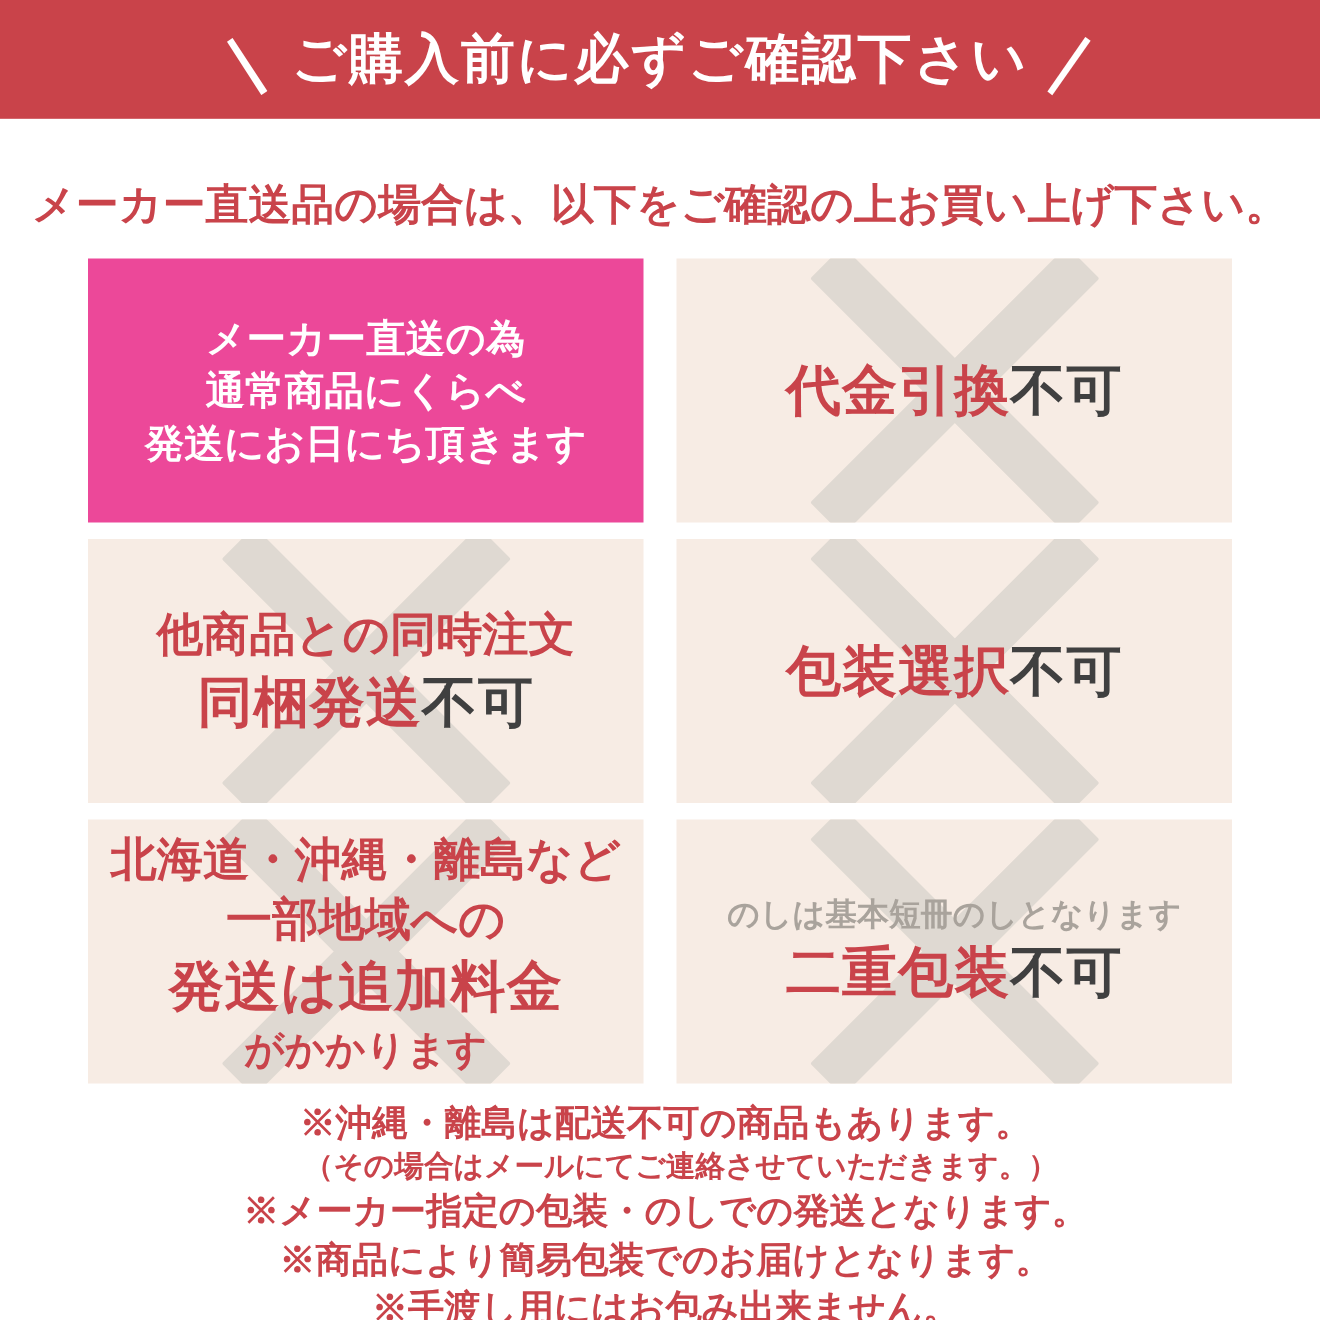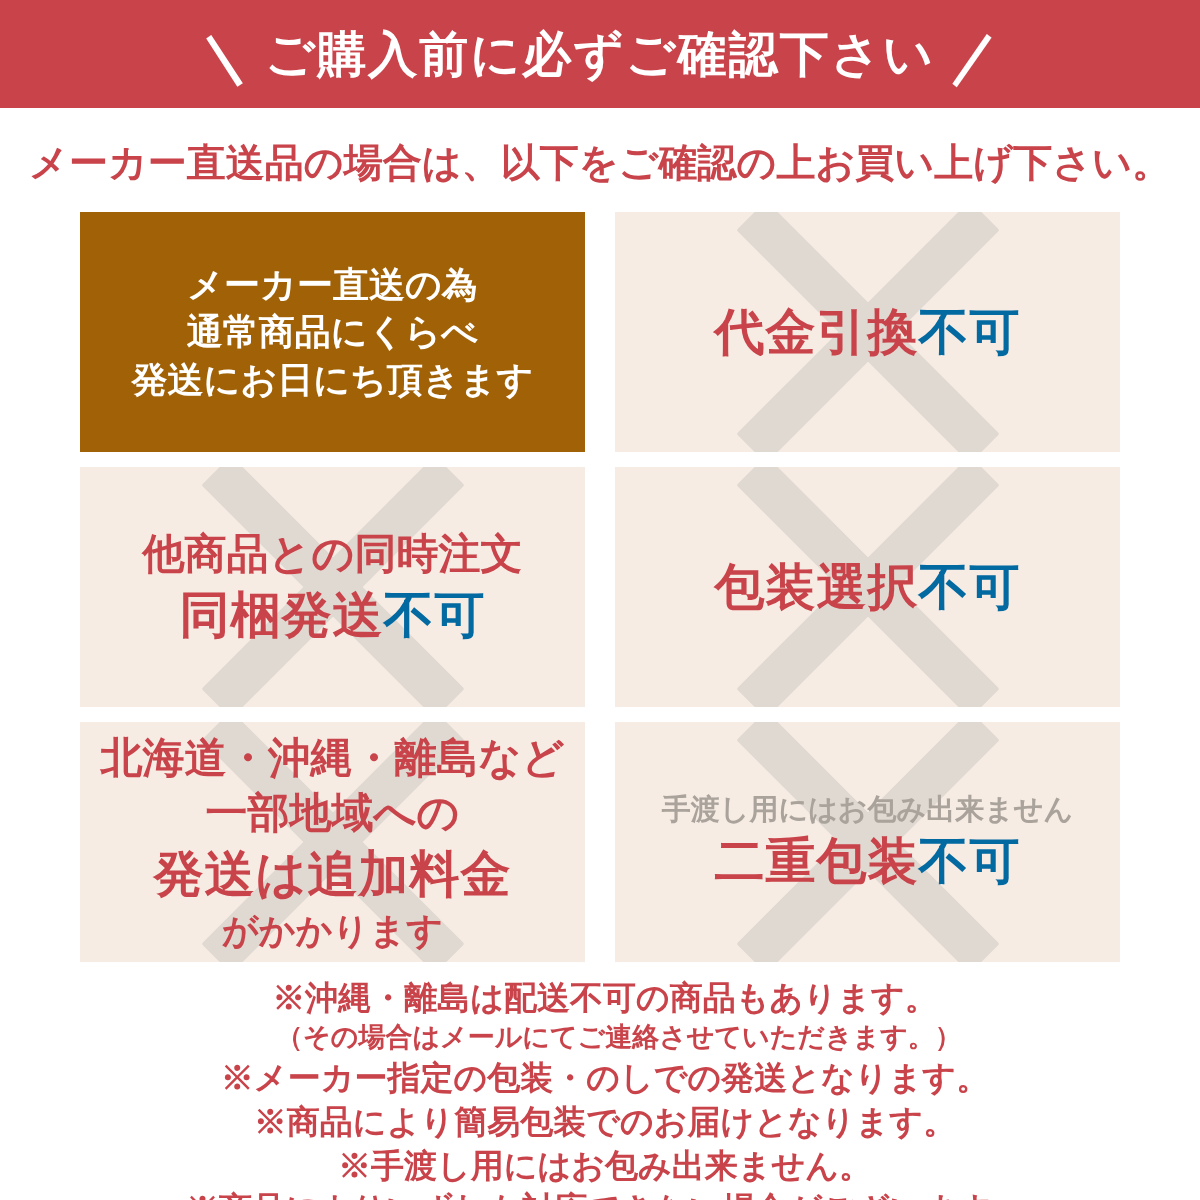--- a/index.html
+++ b/index.html
@@ -50,21 +50,21 @@
   .slash-left { transform: skewX(-12deg); margin-right: 10px; }
   .slash-right { transform: skewX(12deg); margin-left: 10px; }
 
   
   .subhead {
     width: 1200px;
     text-align: center;
     color: #c9434a;
     font-size: 39px;
     font-weight: bold;
-    padding-top: 28px;
+    padding-top: 51px;
     padding-bottom: 22px;
     letter-spacing: 0px;
     white-space: nowrap;
   }
 
   
   .grid {
     width: 1040px;
     margin: 0 auto;
     display: grid;
@@ -76,21 +76,21 @@
     position: relative;
     background: #f7ece4;
     display: flex;
     flex-direction: column;
     align-items: center;
     justify-content: center;
     overflow: hidden;
     text-align: center;
   }
   .cell.filled {
-    background: #a16207;
+    background: #ec4899;
   }
   
   .xmark {
     position: absolute;
     left: 50%;
     top: 50%;
     width: 330px;
     height: 330px;
     transform: translate(-50%, -50%);
     pointer-events: none;
@@ -136,21 +136,21 @@
     white-space: nowrap;
   }
   .line-red-sm {
     color: #c9434a;
     font-size: 36px;
     font-weight: bold;
     white-space: nowrap;
   }
   
   .grey {
-    color: #0369a1;
+    color: #404040;
   }
   .line-grey-md {
     color: #a9a39c;
     font-size: 29px;
     font-weight: bold;
     white-space: nowrap;
   }
 
   
   .notes {
@@ -245,21 +245,21 @@
         <div class="line-red-sm">がかかります</div>
       </div>
     </div>
 
     <div class="cell">
       <div class="xmark">
           <span class="a"></span>
           <span class="b"></span>
         </div>
       <div class="content">
-        <div class="line-grey-md">手渡し用にはお包み出来ません</div>
+        <div class="line-grey-md">のしは基本短冊のしとなります</div>
         <div class="line-red-lg">
           <span>二重包装</span><span class="grey">不可</span>
         </div>
       </div>
     </div>
 
   </div>
 
   <div class="notes">
     <div class="note">※沖縄・離島は配送不可の商品もあります。</div>

